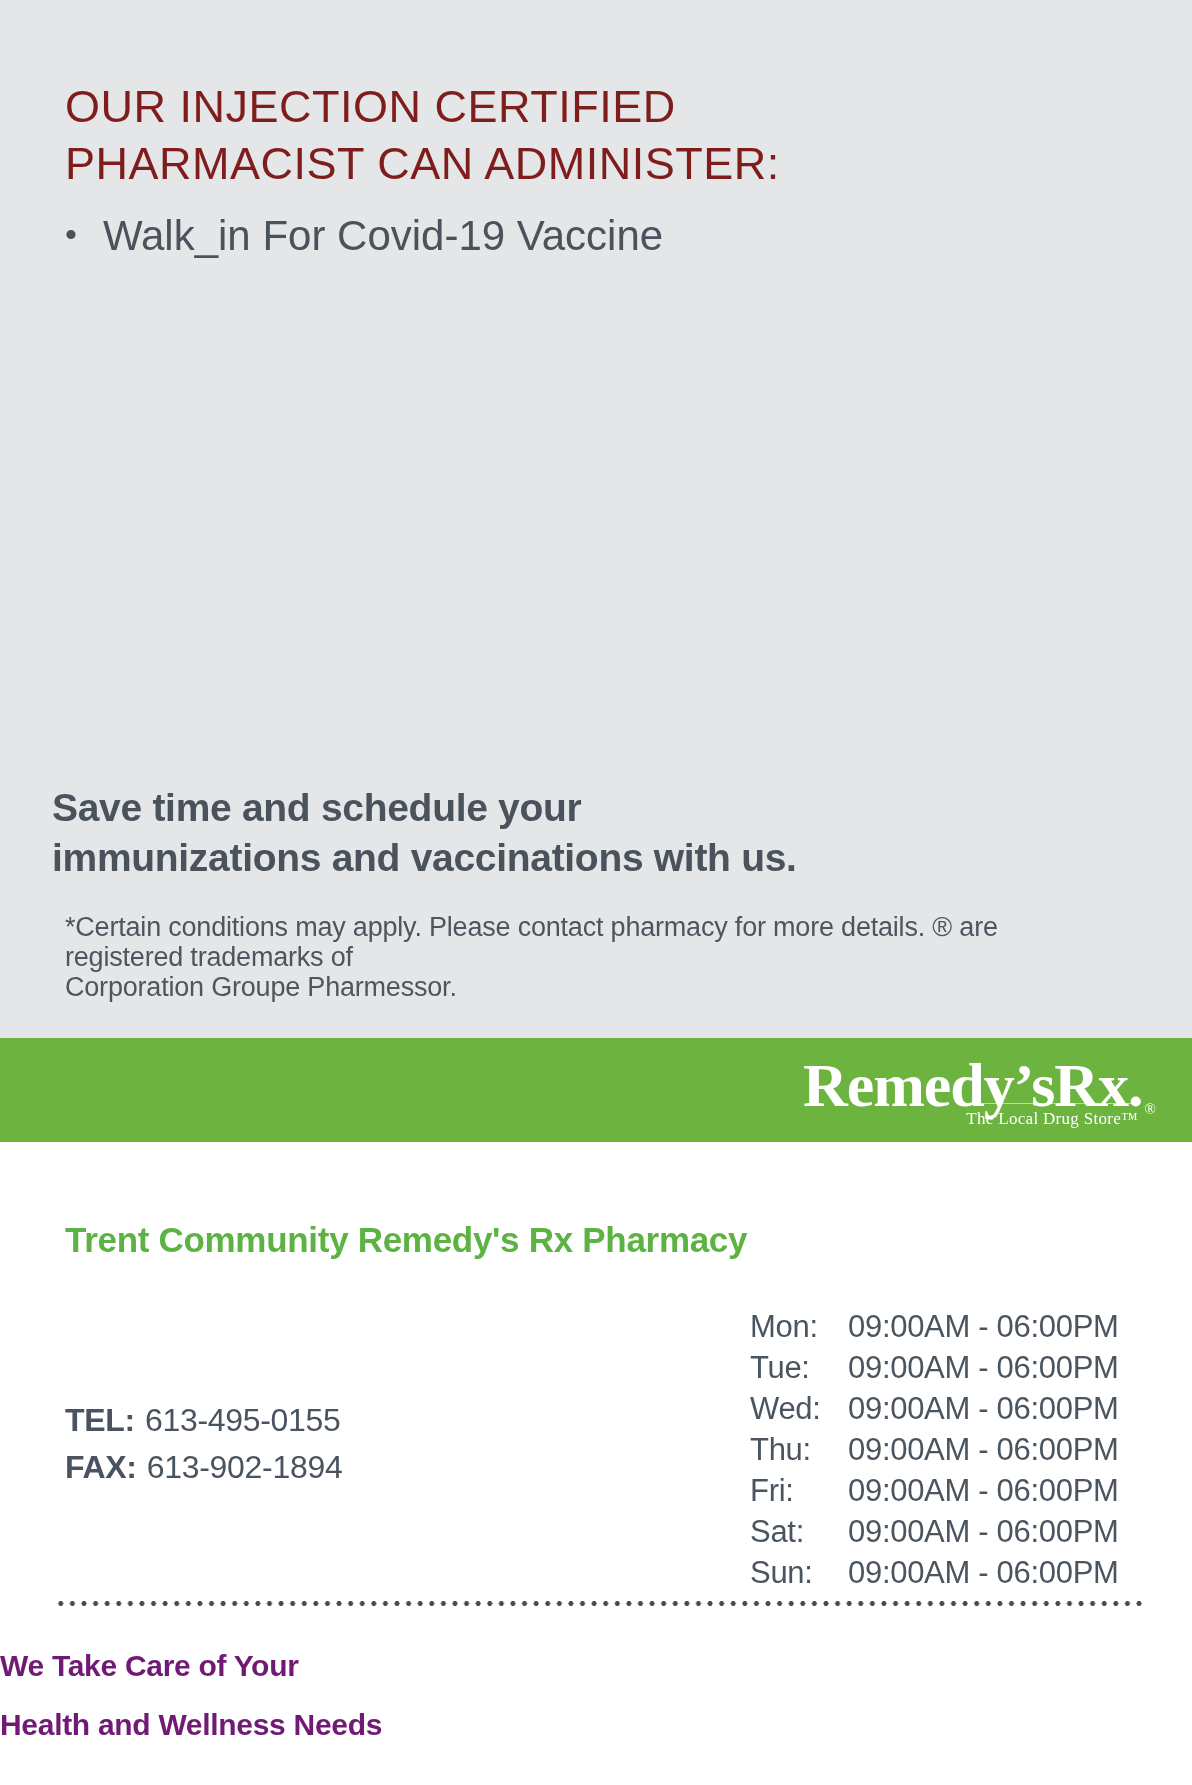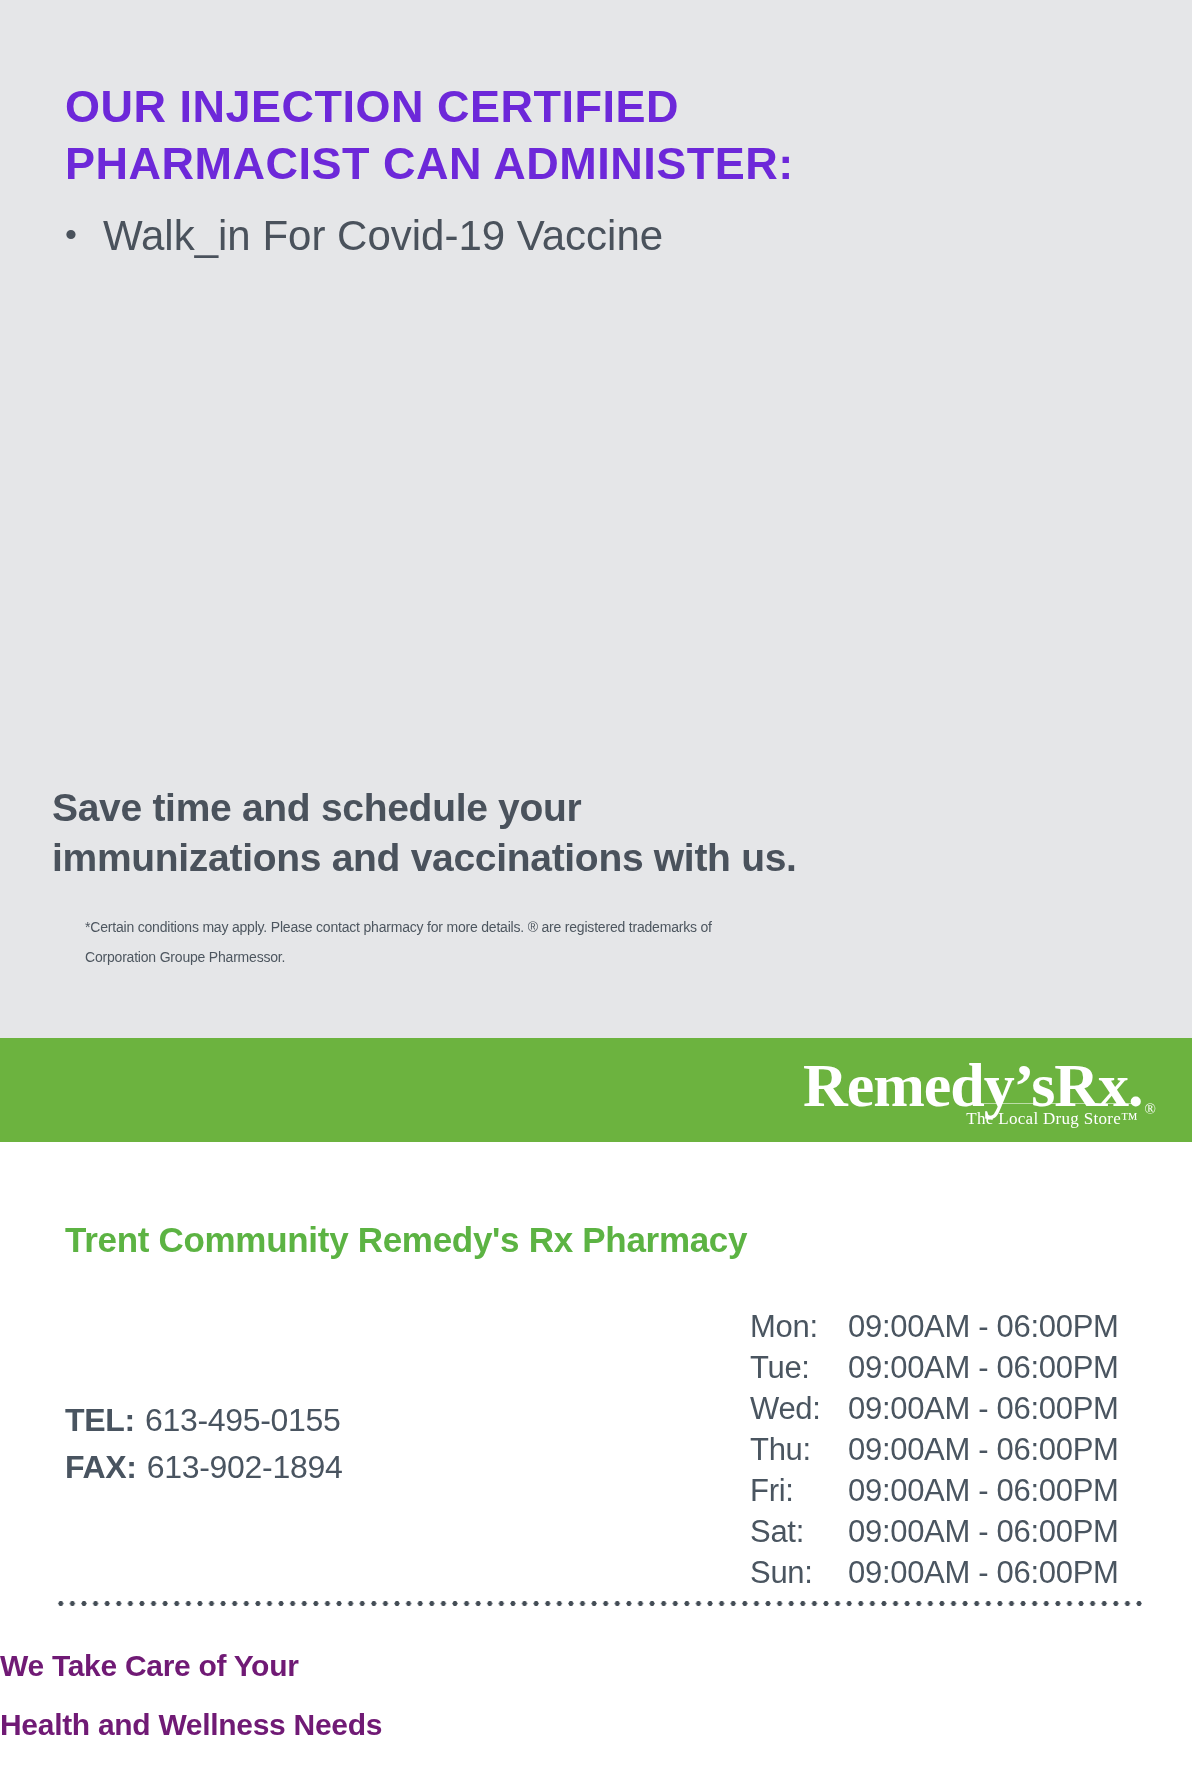--- a/index.html
+++ b/index.html
@@ -17,24 +17,24 @@
   .top-panel {
     position: absolute;
     left: 0; top: 0;
     width: 1192px; height: 1038px;
     background: #e5e6e8;
   }
   .main-heading {
     position: absolute;
     left: 65px; top: 78px;
     font-size: 45px;
-    font-weight: bold;
+    font-weight: normal;
     letter-spacing: 0.5px;
     line-height: 57px;
-    color: #6d28d9;
+    color: #7f1d1d;
   }
   .bullet-row {
     position: absolute;
     left: 65px; top: 212px;
     font-size: 42px;
     color: #4a525c;
     display: flex;
     align-items: baseline;
   }
   .bullet-dot {
@@ -50,25 +50,24 @@
     font-size: 39px;
     font-weight: bold;
     line-height: 50px;
     color: #4a525c;
     letter-spacing: -0.3px;
   }
   .disclaimer {
     position: absolute;
     left: 65px; top: 912px;
     width: 940px;
-    font-size: 14px;
+    font-size: 27px;
     line-height: 30px;
     color: #4d565f;
     letter-spacing: -0.2px;
-    margin-left: 20px;
   }
 
   
   .brand-band {
     position: absolute;
     left: 0; top: 1038px;
     width: 1192px; height: 104px;
     background: #6cb33f;
   }
   .logo {

